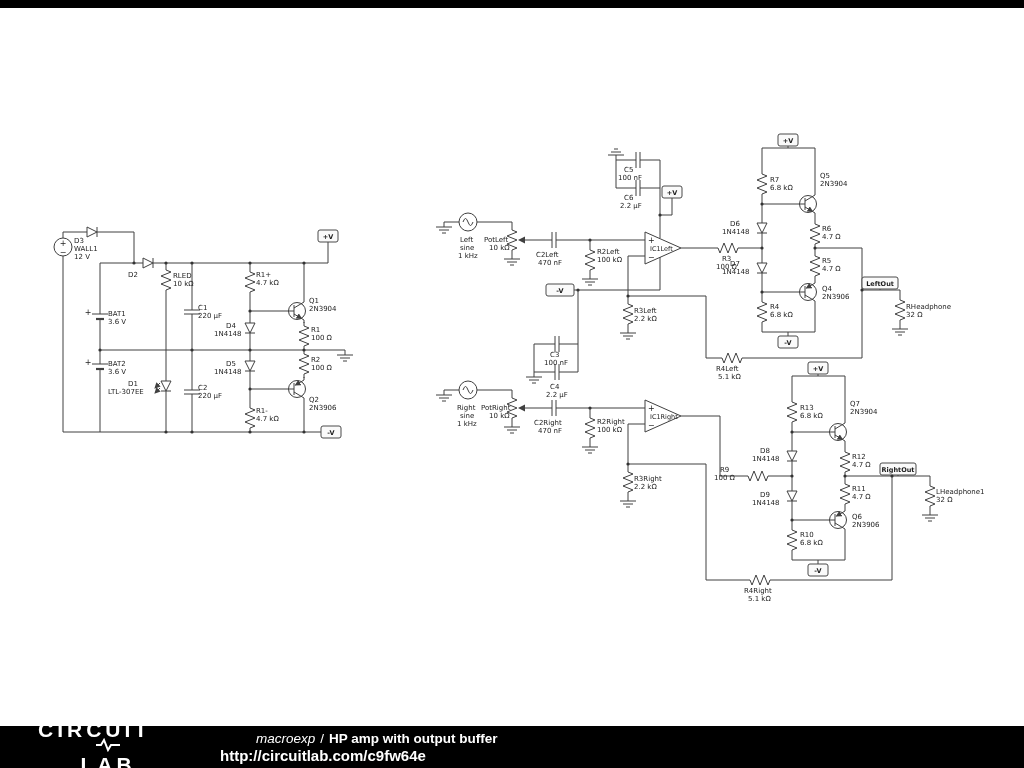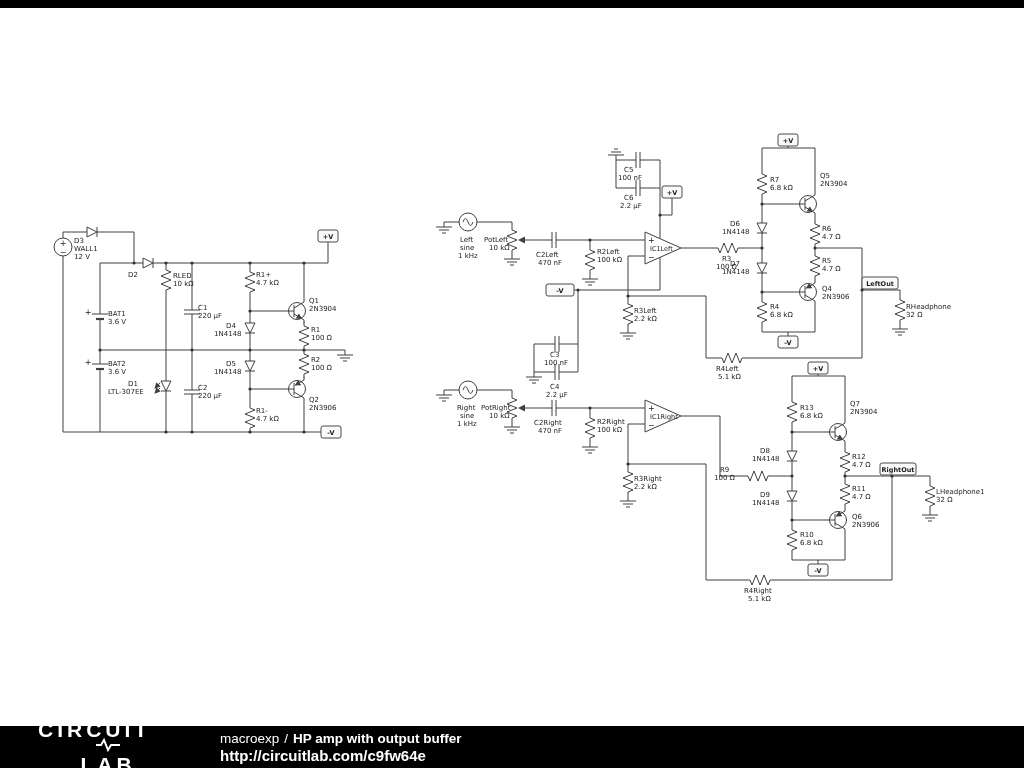--- a/index.html
+++ b/index.html
@@ -8,21 +8,21 @@
   .top-bar{position:absolute;top:0;left:0;width:1024px;height:8px;background:#000;}
   .canvas{position:absolute;top:8px;left:0;width:1024px;height:718px;background:#fff;}
   .footer{position:absolute;bottom:0;left:0;width:1024px;height:42px;background:#000;color:#fff;
           display:flex;align-items:center;}
   .logo{margin-left:38px;width:140px;display:flex;flex-direction:column;line-height:17px;}
   .logo-line1{font-size:21px;font-weight:bold;letter-spacing:4px;color:#fff;}
   .logo-line2{display:flex;justify-content:flex-end;align-items:center;gap:4px;
               font-size:21px;font-weight:bold;letter-spacing:4px;color:#fff;flex-direction:column;}
   .meta{margin-left:42px;display:flex;flex-direction:column;line-height:17px;}
   .meta-line1{font-size:13.5px;}
-  .meta-line1 .author{font-weight:normal;}
+  .meta-line1 .author{font-style:italic;font-weight:normal;margin-left:36px;}
   .meta-line1 .sep{margin:0 5px;font-weight:normal;}
   .meta-line1 .title{font-weight:bold;}
   .meta-line2{font-size:15px;font-weight:bold;}
   svg text{font-family:"DejaVu Sans",sans-serif;font-size:7px;fill:#1b1b1b;}
   svg text.sgn{font-size:8px;}
   svg text.flagtxt{font-size:6.5px;font-weight:bold;text-anchor:middle;}
   svg text.ic{font-size:6.5px;}
   .w{stroke:#404040;stroke-width:1;fill:none;}
   .flagbox{fill:#fafafa;stroke:#4a4a4a;stroke-width:1;rx:2;}
   .dot{fill:#333;}

